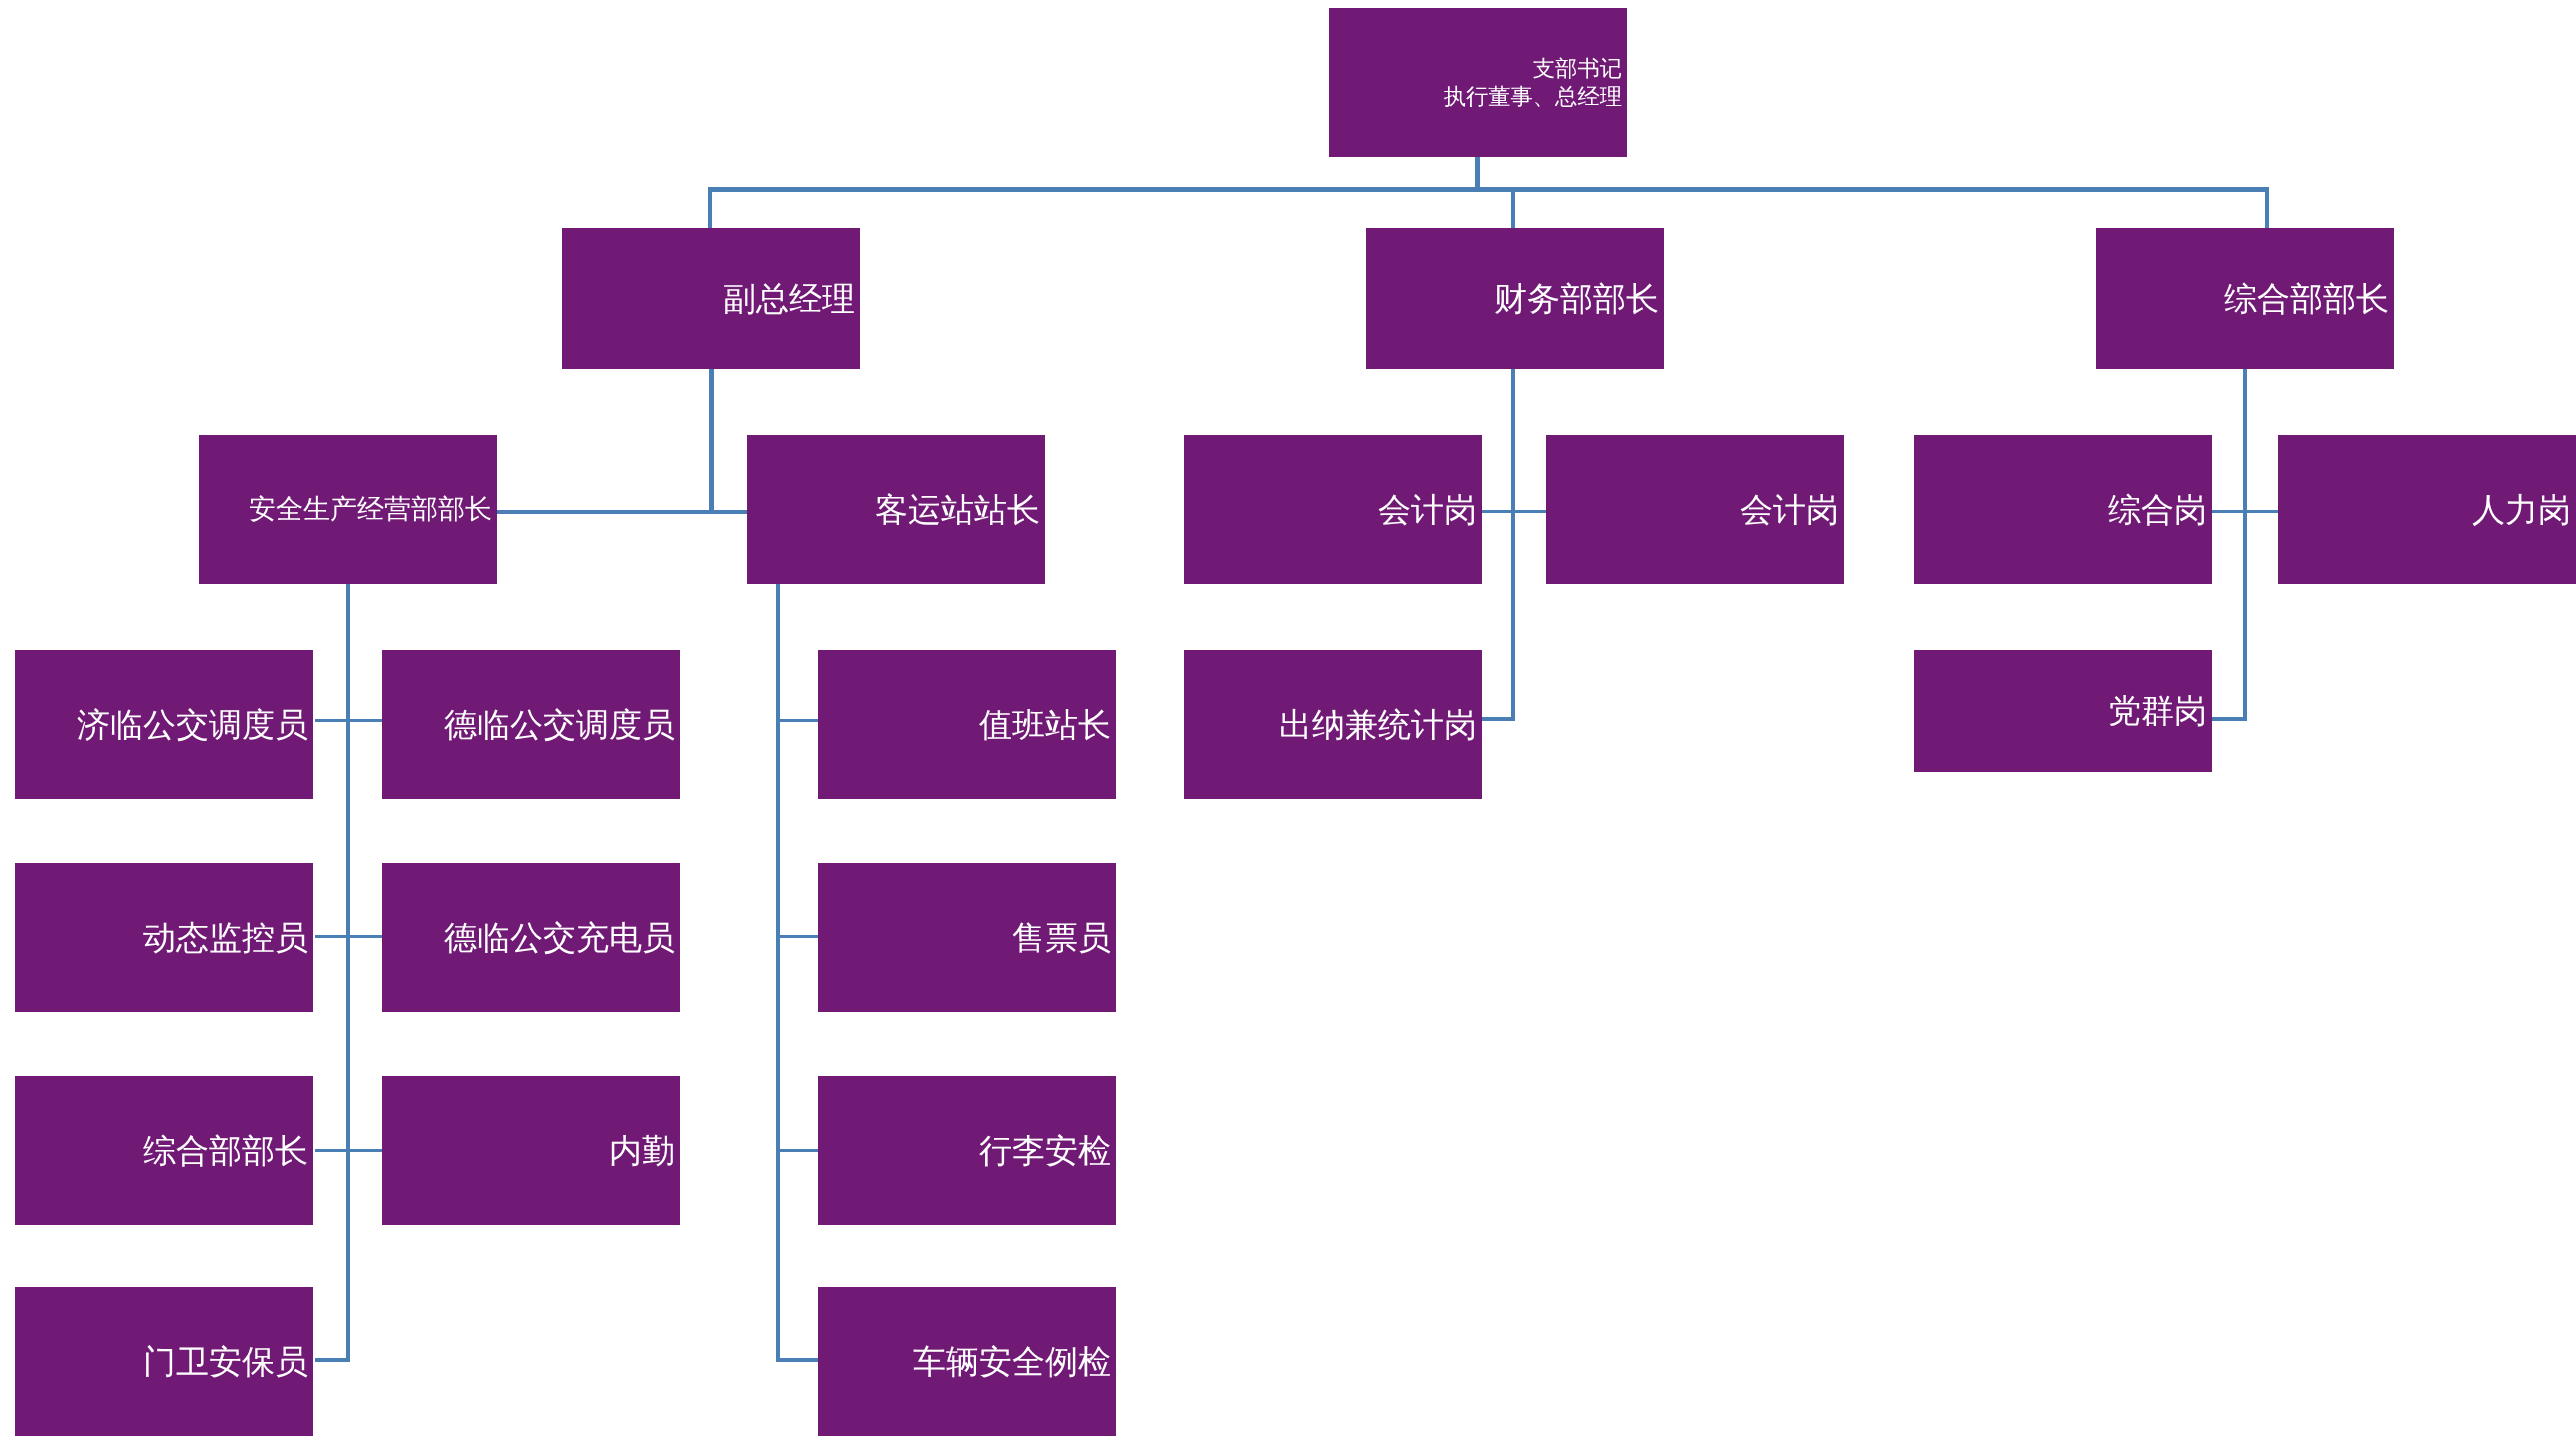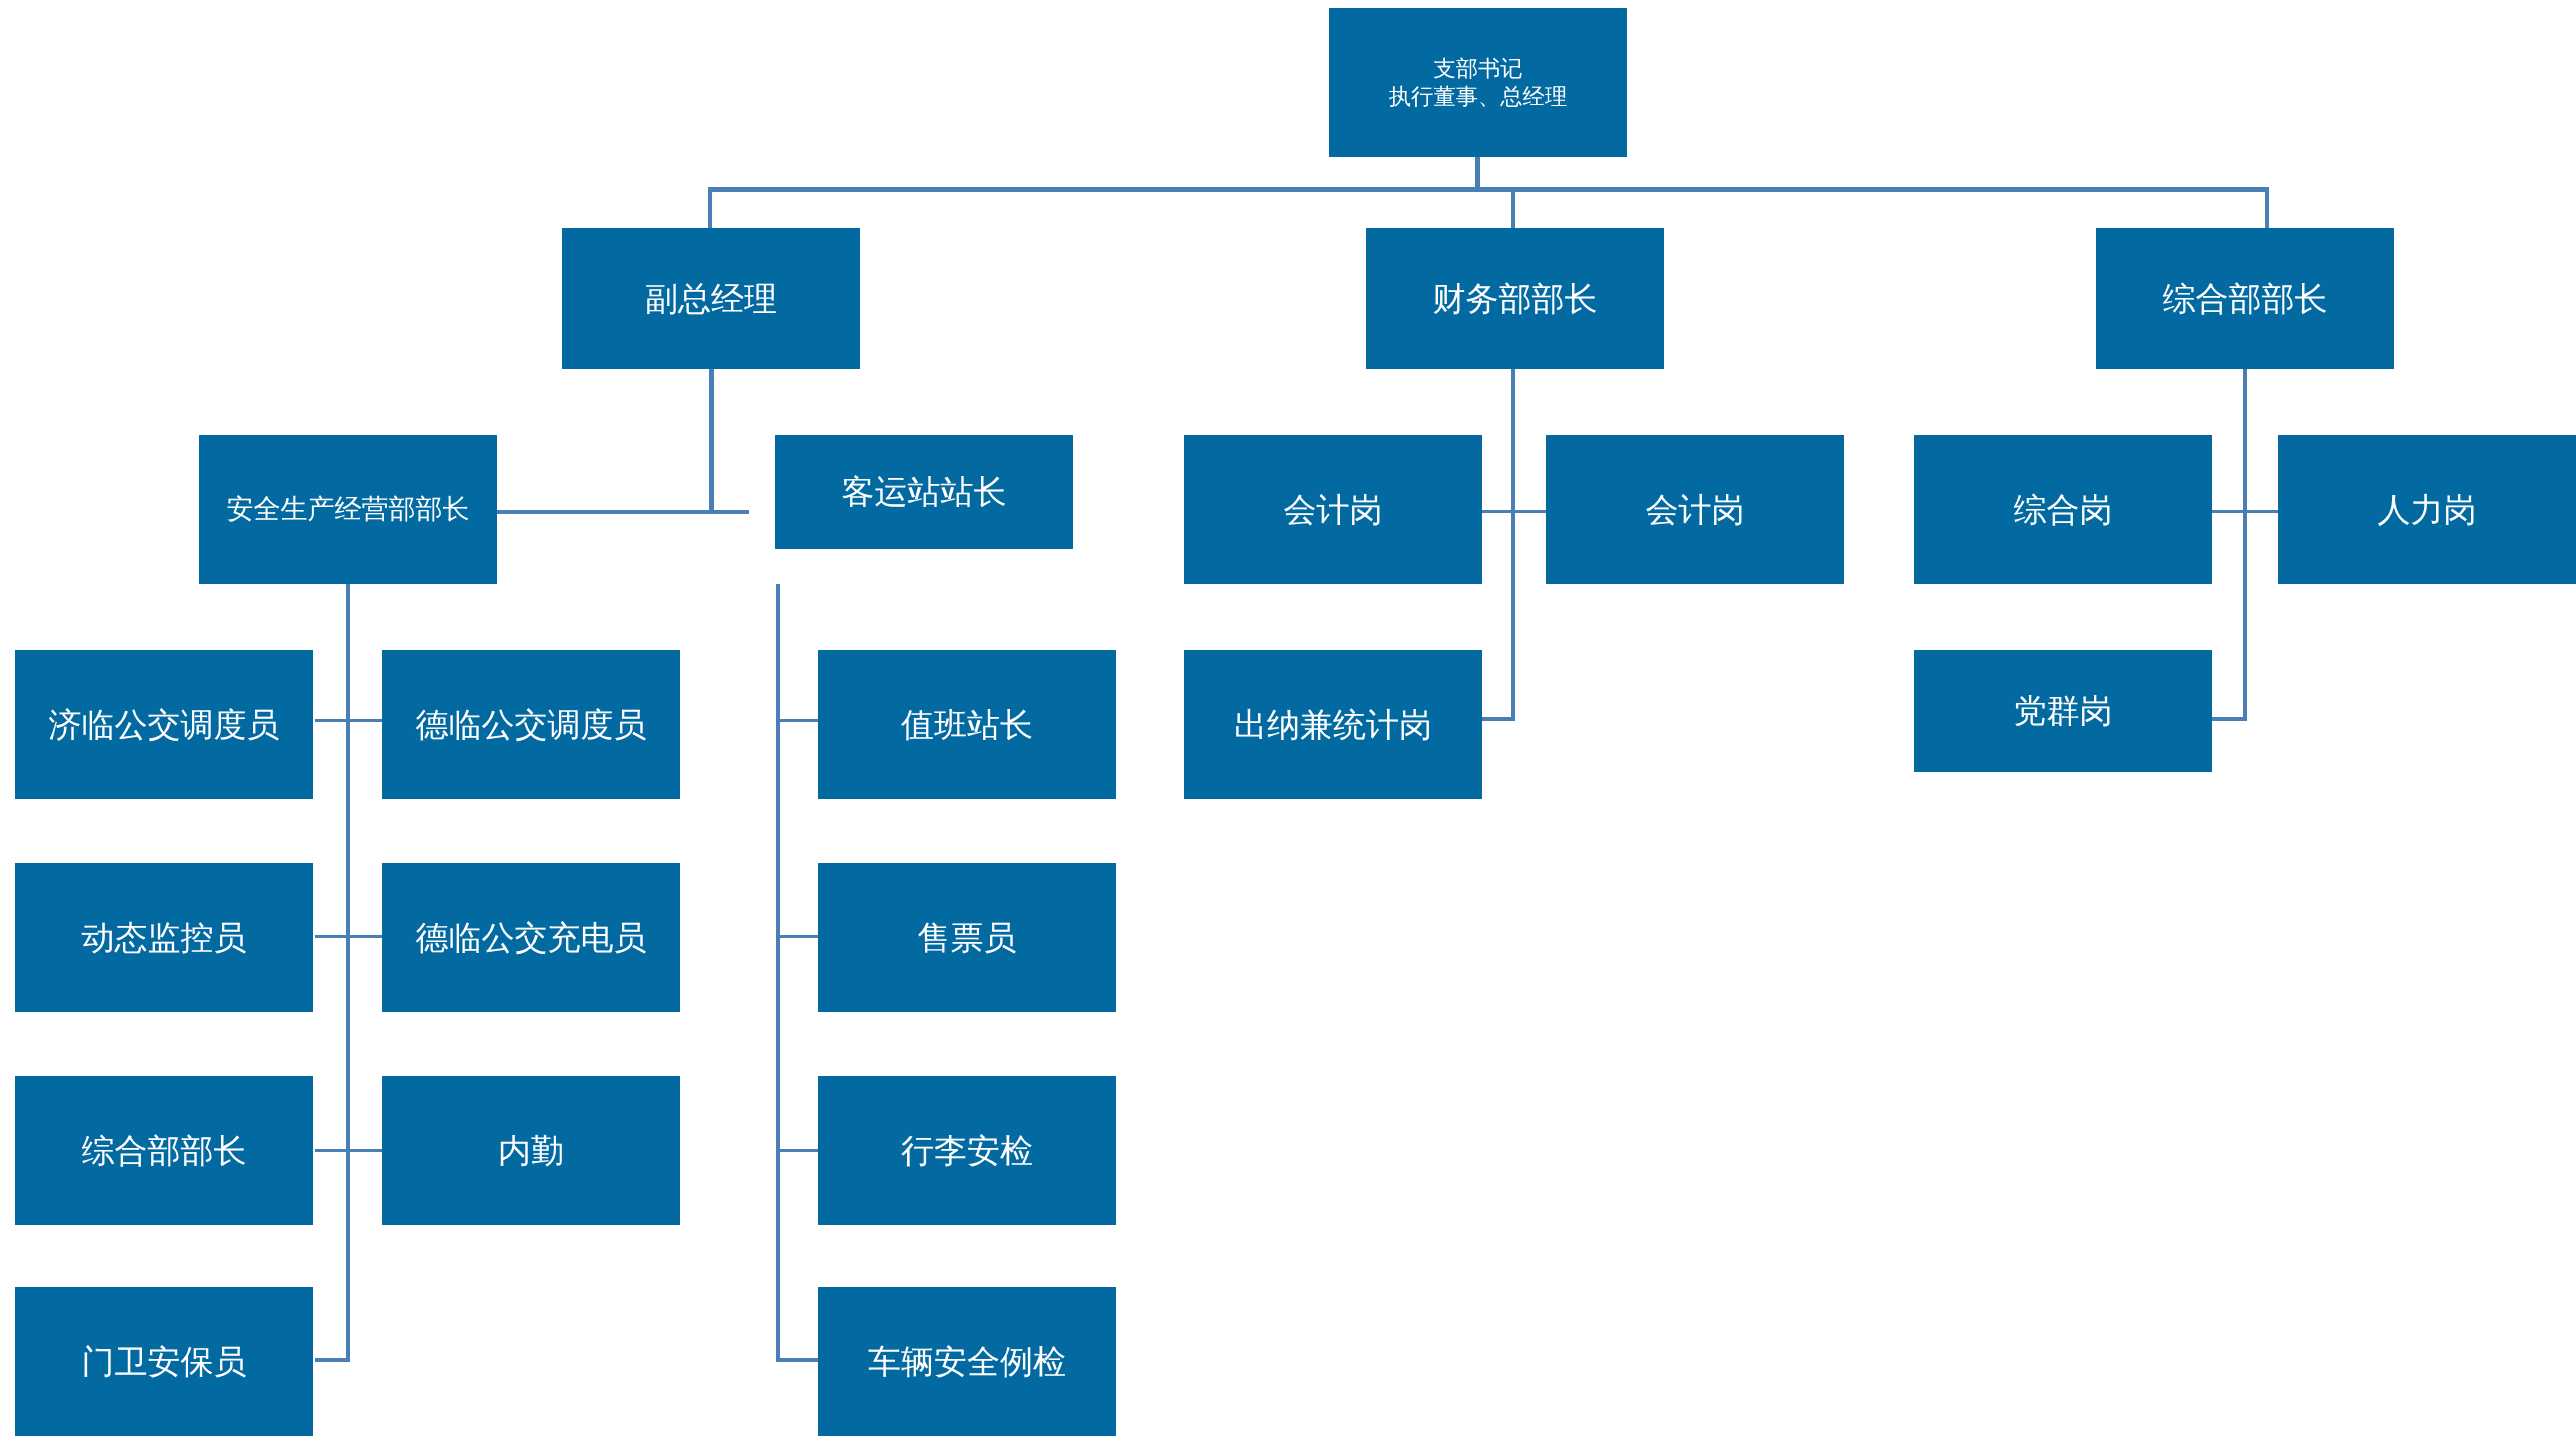--- a/index.html
+++ b/index.html
@@ -11,26 +11,26 @@
     position: relative;
     width: 2576px;
     height: 1446px;
     background: #ffffff;
     font-family: "Liberation Sans", "DejaVu Sans", sans-serif;
     overflow: hidden;
   }
   .node {
     position: absolute;
     box-sizing: border-box;
-    background: #0369a1;
+    background: #701a75;
     color: #ffffff;
     display: flex;
     align-items: center;
     justify-content: center;
-    text-align: center;
+    text-align: right;
     line-height: 1.25;
     z-index: 3;
     padding: 3.3px 5px;
   }
   .node .label {
     display: block;
     width: 100%;
   }
   .node .label .sub {
     display: block;
@@ -96,21 +96,21 @@
   </div>
 
   <div class="node" style="left:2096px; top:228px; width:298px; height:141px; font-size:33px;">
     <span class="label">综合部部长</span>
   </div>
 
   <div class="node" style="left:199px; top:435px; width:298px; height:149px; font-size:27px;">
     <span class="label">安全生产经营部部长</span>
   </div>
 
-  <div class="node" style="left:747px; top:435px; width:298px; height:114px; font-size:33px;margin-left:28px;">
+  <div class="node" style="left:747px; top:435px; width:298px; height:149px; font-size:33px;">
     <span class="label">客运站站长</span>
   </div>
 
   <div class="node" style="left:1184px; top:435px; width:298px; height:149px; font-size:33px;">
     <span class="label">会计岗</span>
   </div>
 
   <div class="node" style="left:1546px; top:435px; width:298px; height:149px; font-size:33px;">
     <span class="label">会计岗</span>
   </div>

